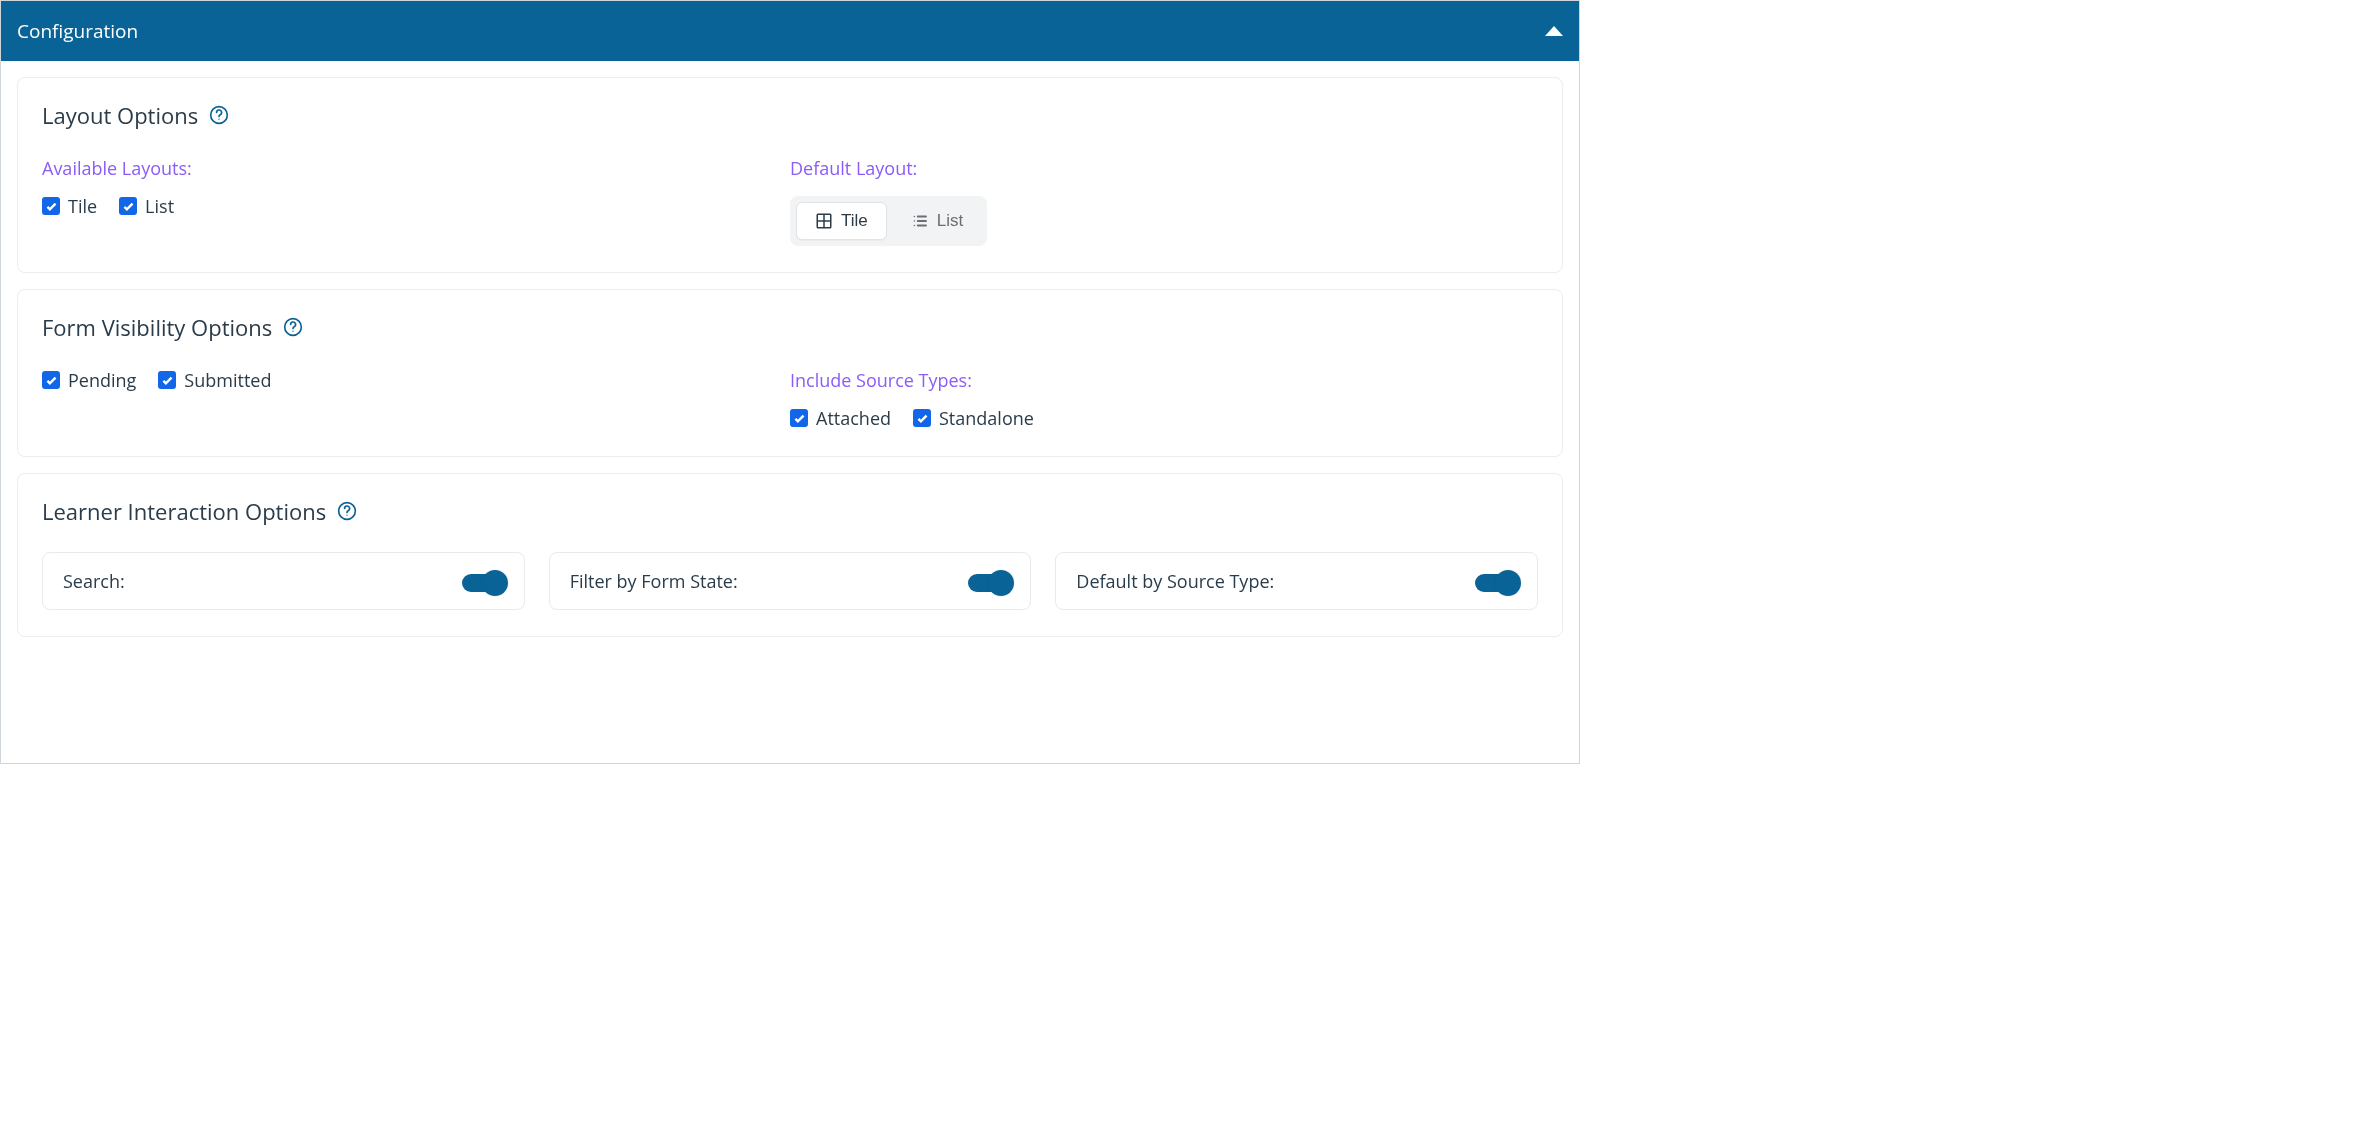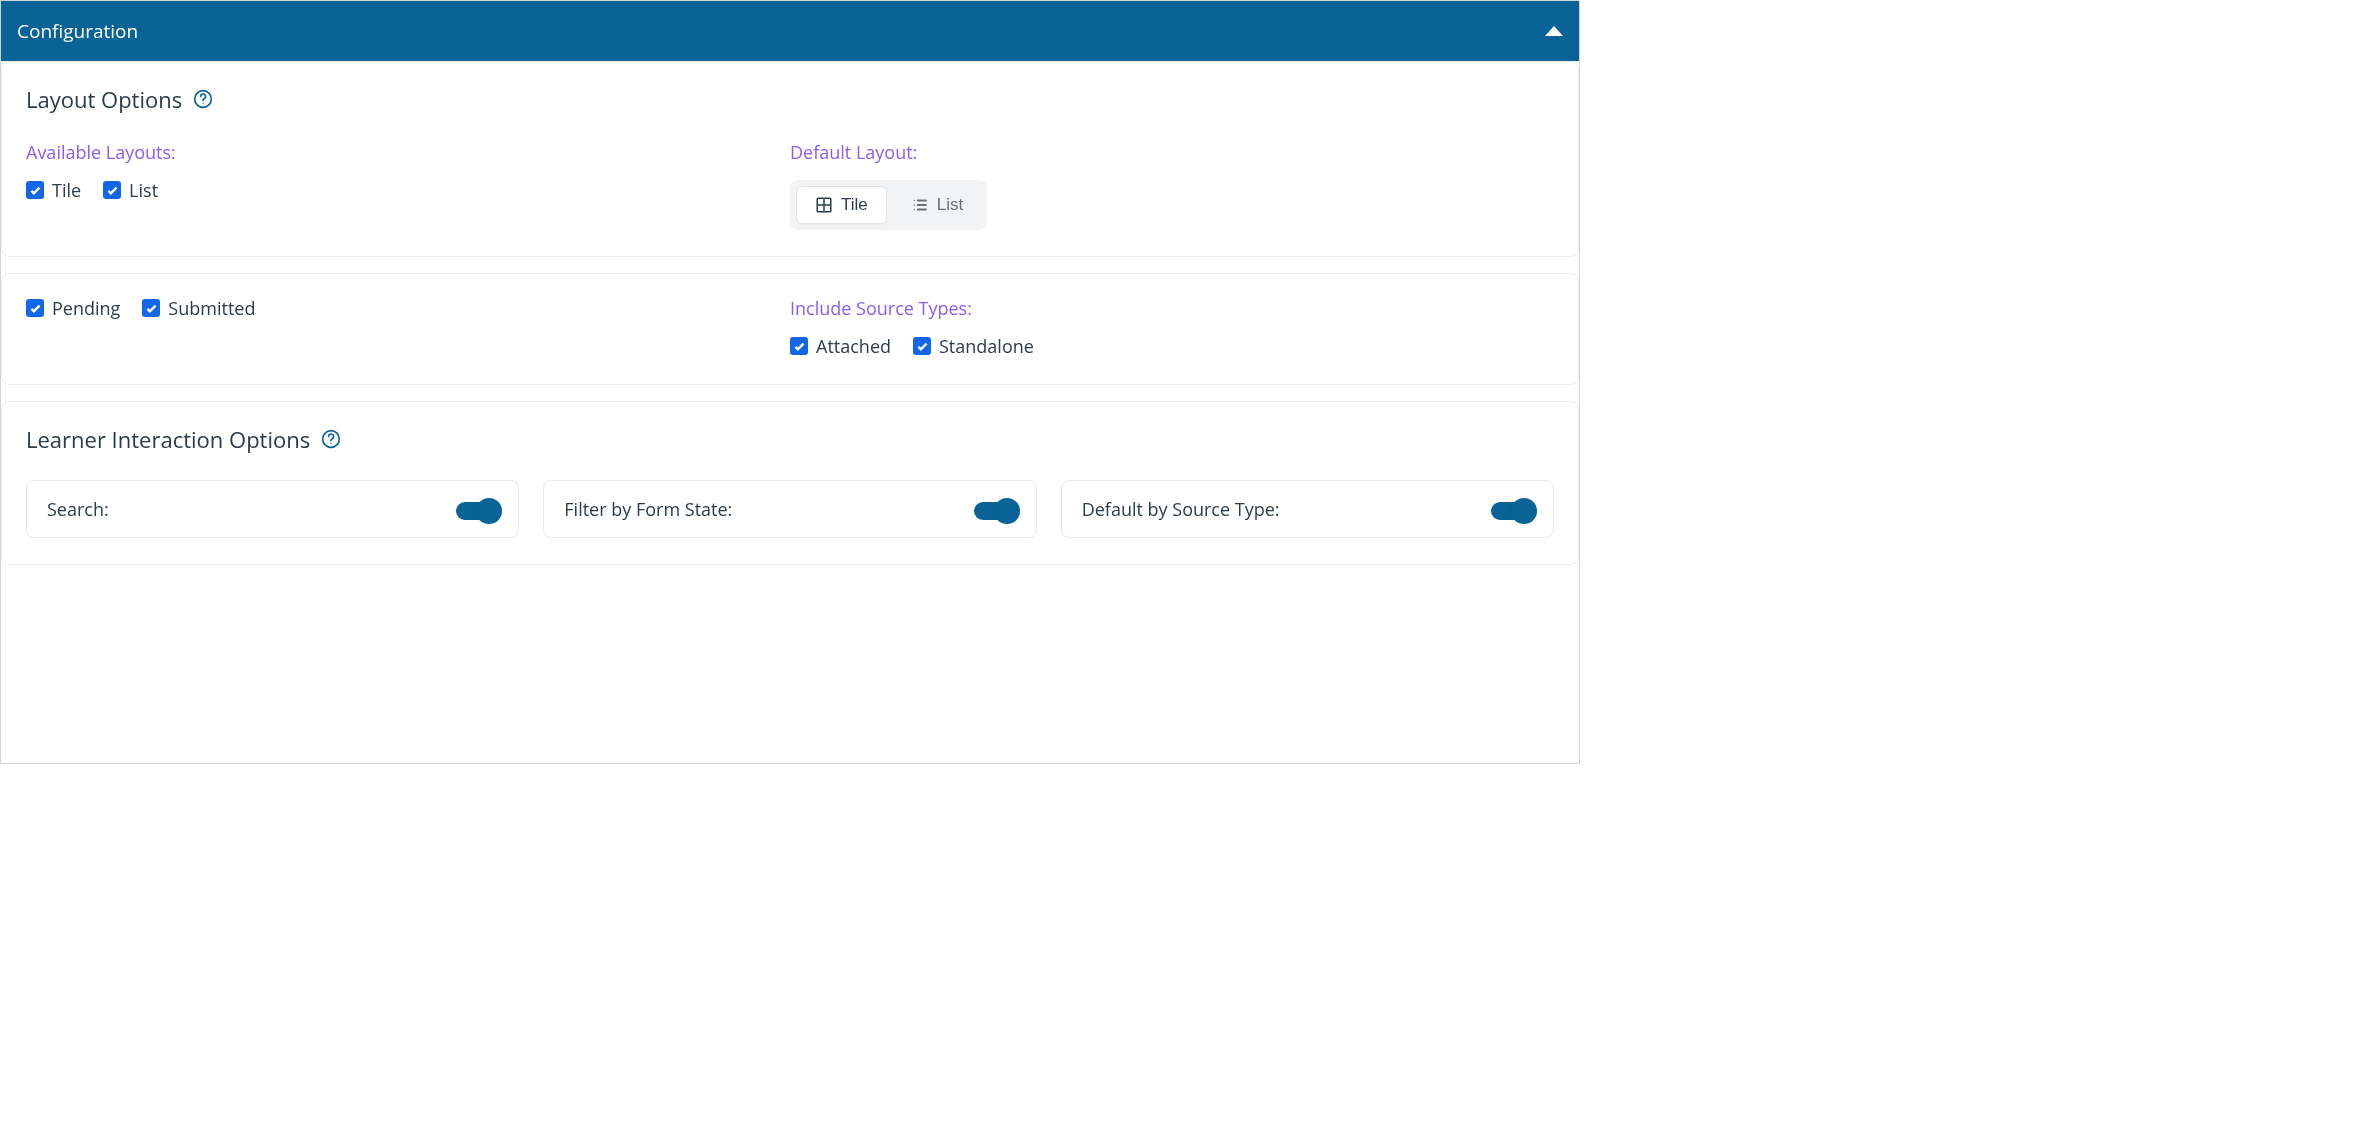--- a/index.html
+++ b/index.html
@@ -24,21 +24,21 @@
   .header-bar .title {
     font-size: 19px;
     font-weight: 400;
   }
   .collapse-triangle {
     width: 0; height: 0;
     border-left: 9px solid transparent;
     border-right: 9px solid transparent;
     border-bottom: 10px solid #fff;
   }
-  .content { }
+  .content { padding: 16px; }
   .card {
     border: 1px solid #ecedef;
     border-radius: 8px;
     background: #fff;
     padding: 22px 24px 26px 24px;
     margin-bottom: 16px;
     box-shadow: 0 0 0 0 rgba(0,0,0,0);
   }
   .card-title-row {
     display: flex;
@@ -206,20 +206,30 @@
                 </svg>
             </span>
             <span>List</span>
           </button>
         </div>
       </div>
     </div>
   </div>
 
   <div class="card">
+    <div class="card-title-row">
+      <span class="card-title">Form Visibility Options</span>
+      <span class="help-icon">
+        <svg viewBox="0 0 24 24" width="20" height="20" fill="none" stroke="currentColor" stroke-width="2">
+          <circle cx="12" cy="12" r="10"></circle>
+          <path d="M9.1 9a3 3 0 1 1 4.3 2.7c-.9.5-1.4 1-1.4 2" stroke-linecap="round"></path>
+          <circle cx="12" cy="17" r="0.8" fill="currentColor" stroke="none"></circle>
+        </svg>
+      </span>
+    </div>
     <div class="two-col">
       <div class="col">
         <div class="checkbox-row">
           <label class="checkbox-item">
             <span class="cbox">
                 <svg viewBox="0 0 16 16">
                   <path d="M3 8.5l3 3 7-7"></path>
                 </svg>
               </span>
             <span>Pending</span>

